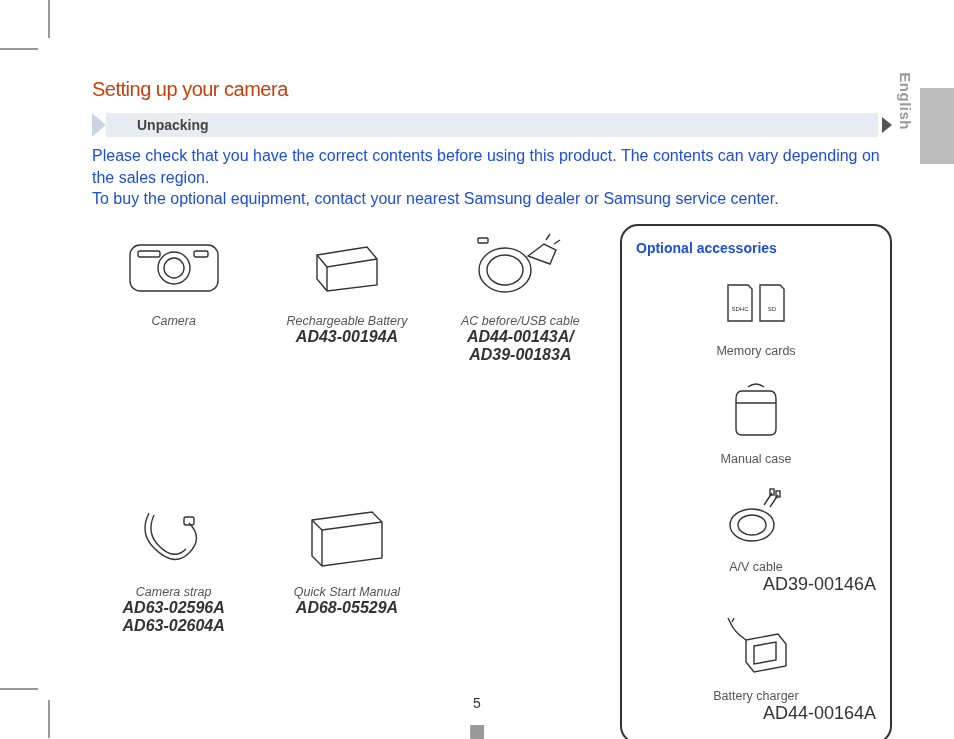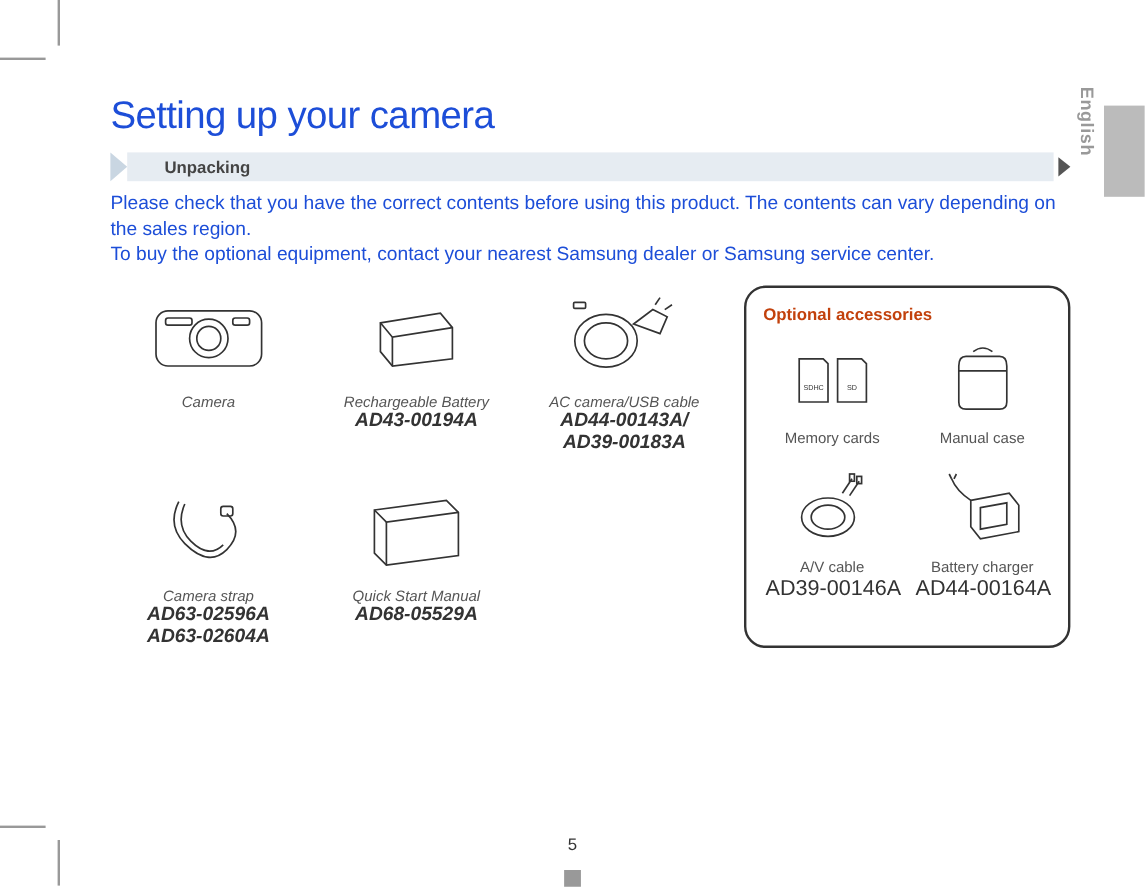--- a/index.html
+++ b/index.html
@@ -16,24 +16,24 @@
   .crop-bot { position: absolute; left: 0; top: 688px; width: 38px; height: 2px; background: #999; }
   .crop-bot-v { position: absolute; left: 48px; top: 700px; width: 2px; height: 38px; background: #999; }
 
   .page {
     position: absolute;
     left: 92px;
     top: 78px;
     width: 800px;
   }
   .title {
-    font-size: 32px;
+    font-size: 20px;
     font-weight: 400;
     letter-spacing: -0.5px;
-    color: #1d4ed8;
+    color: #c2410c;
     margin-bottom: 12px;
     font-stretch: condensed;
   }
   .arrow-bar {
     position: relative;
     height: 24px;
     margin-bottom: 8px;
   }
   .arrow-head-left {
     position: absolute; left: 0; top: 0;
@@ -85,24 +85,24 @@
   }
   .item .part { font-weight: bold; color: #333; font-size: 16px; }
   .item .sub { color: #555; }
 
   .optional-box {
     width: 272px;
     border: 2px solid #333;
     border-radius: 18px;
     padding: 14px 14px 18px;
   }
-  .optional-title { font-size: 14px; font-weight: 600; color: #c2410c; margin-bottom: 10px; }
+  .optional-title { font-size: 14px; font-weight: 600; color: #1d4ed8; margin-bottom: 10px; }
   .opt-grid {
     display: grid;
-    grid-template-columns: 1fr 1fr;
+    grid-template-columns: 1fr;
     gap: 16px 10px;
   }
   .opt-item { text-align: center; font-size: 12.5px; color: #555; }
   .opt-item .img { height: 74px; display: flex; align-items: center; justify-content: center; margin-bottom: 4px; }
   .opt-item .part { font-weight: normal; color: #333; font-size: 18px; text-align: right; }
 
   .side-tab {
     position: absolute;
     right: 0; top: 88px;
     width: 34px; height: 76px;
@@ -189,21 +189,21 @@
         <div class="img">
           <svg width="100" height="74" viewBox="0 0 100 74">
             <ellipse cx="35" cy="40" rx="26" ry="22"></ellipse>
             <ellipse cx="35" cy="40" rx="18" ry="15"></ellipse>
             <path d="M58 26 L74 14 L86 20 L80 34 Z"></path>
             <line x1="76" y1="10" x2="80" y2="4"></line>
             <line x1="84" y1="14" x2="90" y2="10"></line>
             <rect x="8" y="8" width="10" height="5" rx="1"></rect>
           </svg>
         </div>
-        <div>AC camera/USB cable</div>
+        <div>AC before/USB cable</div>
         <div class="part">AD44-00143A/</div>
         <div class="part">AD39-00183A</div>
       </div>
 
       <div class="item">
         <div class="img">
           <svg width="80" height="70" viewBox="0 0 80 70">
             <path d="M15 10 Q5 30 20 45 Q40 65 55 50 Q70 35 55 20"></path>
             <path d="M20 12 Q12 30 25 43 Q40 58 52 46"></path>
             <rect x="50" y="14" width="10" height="8" rx="2"></rect>

